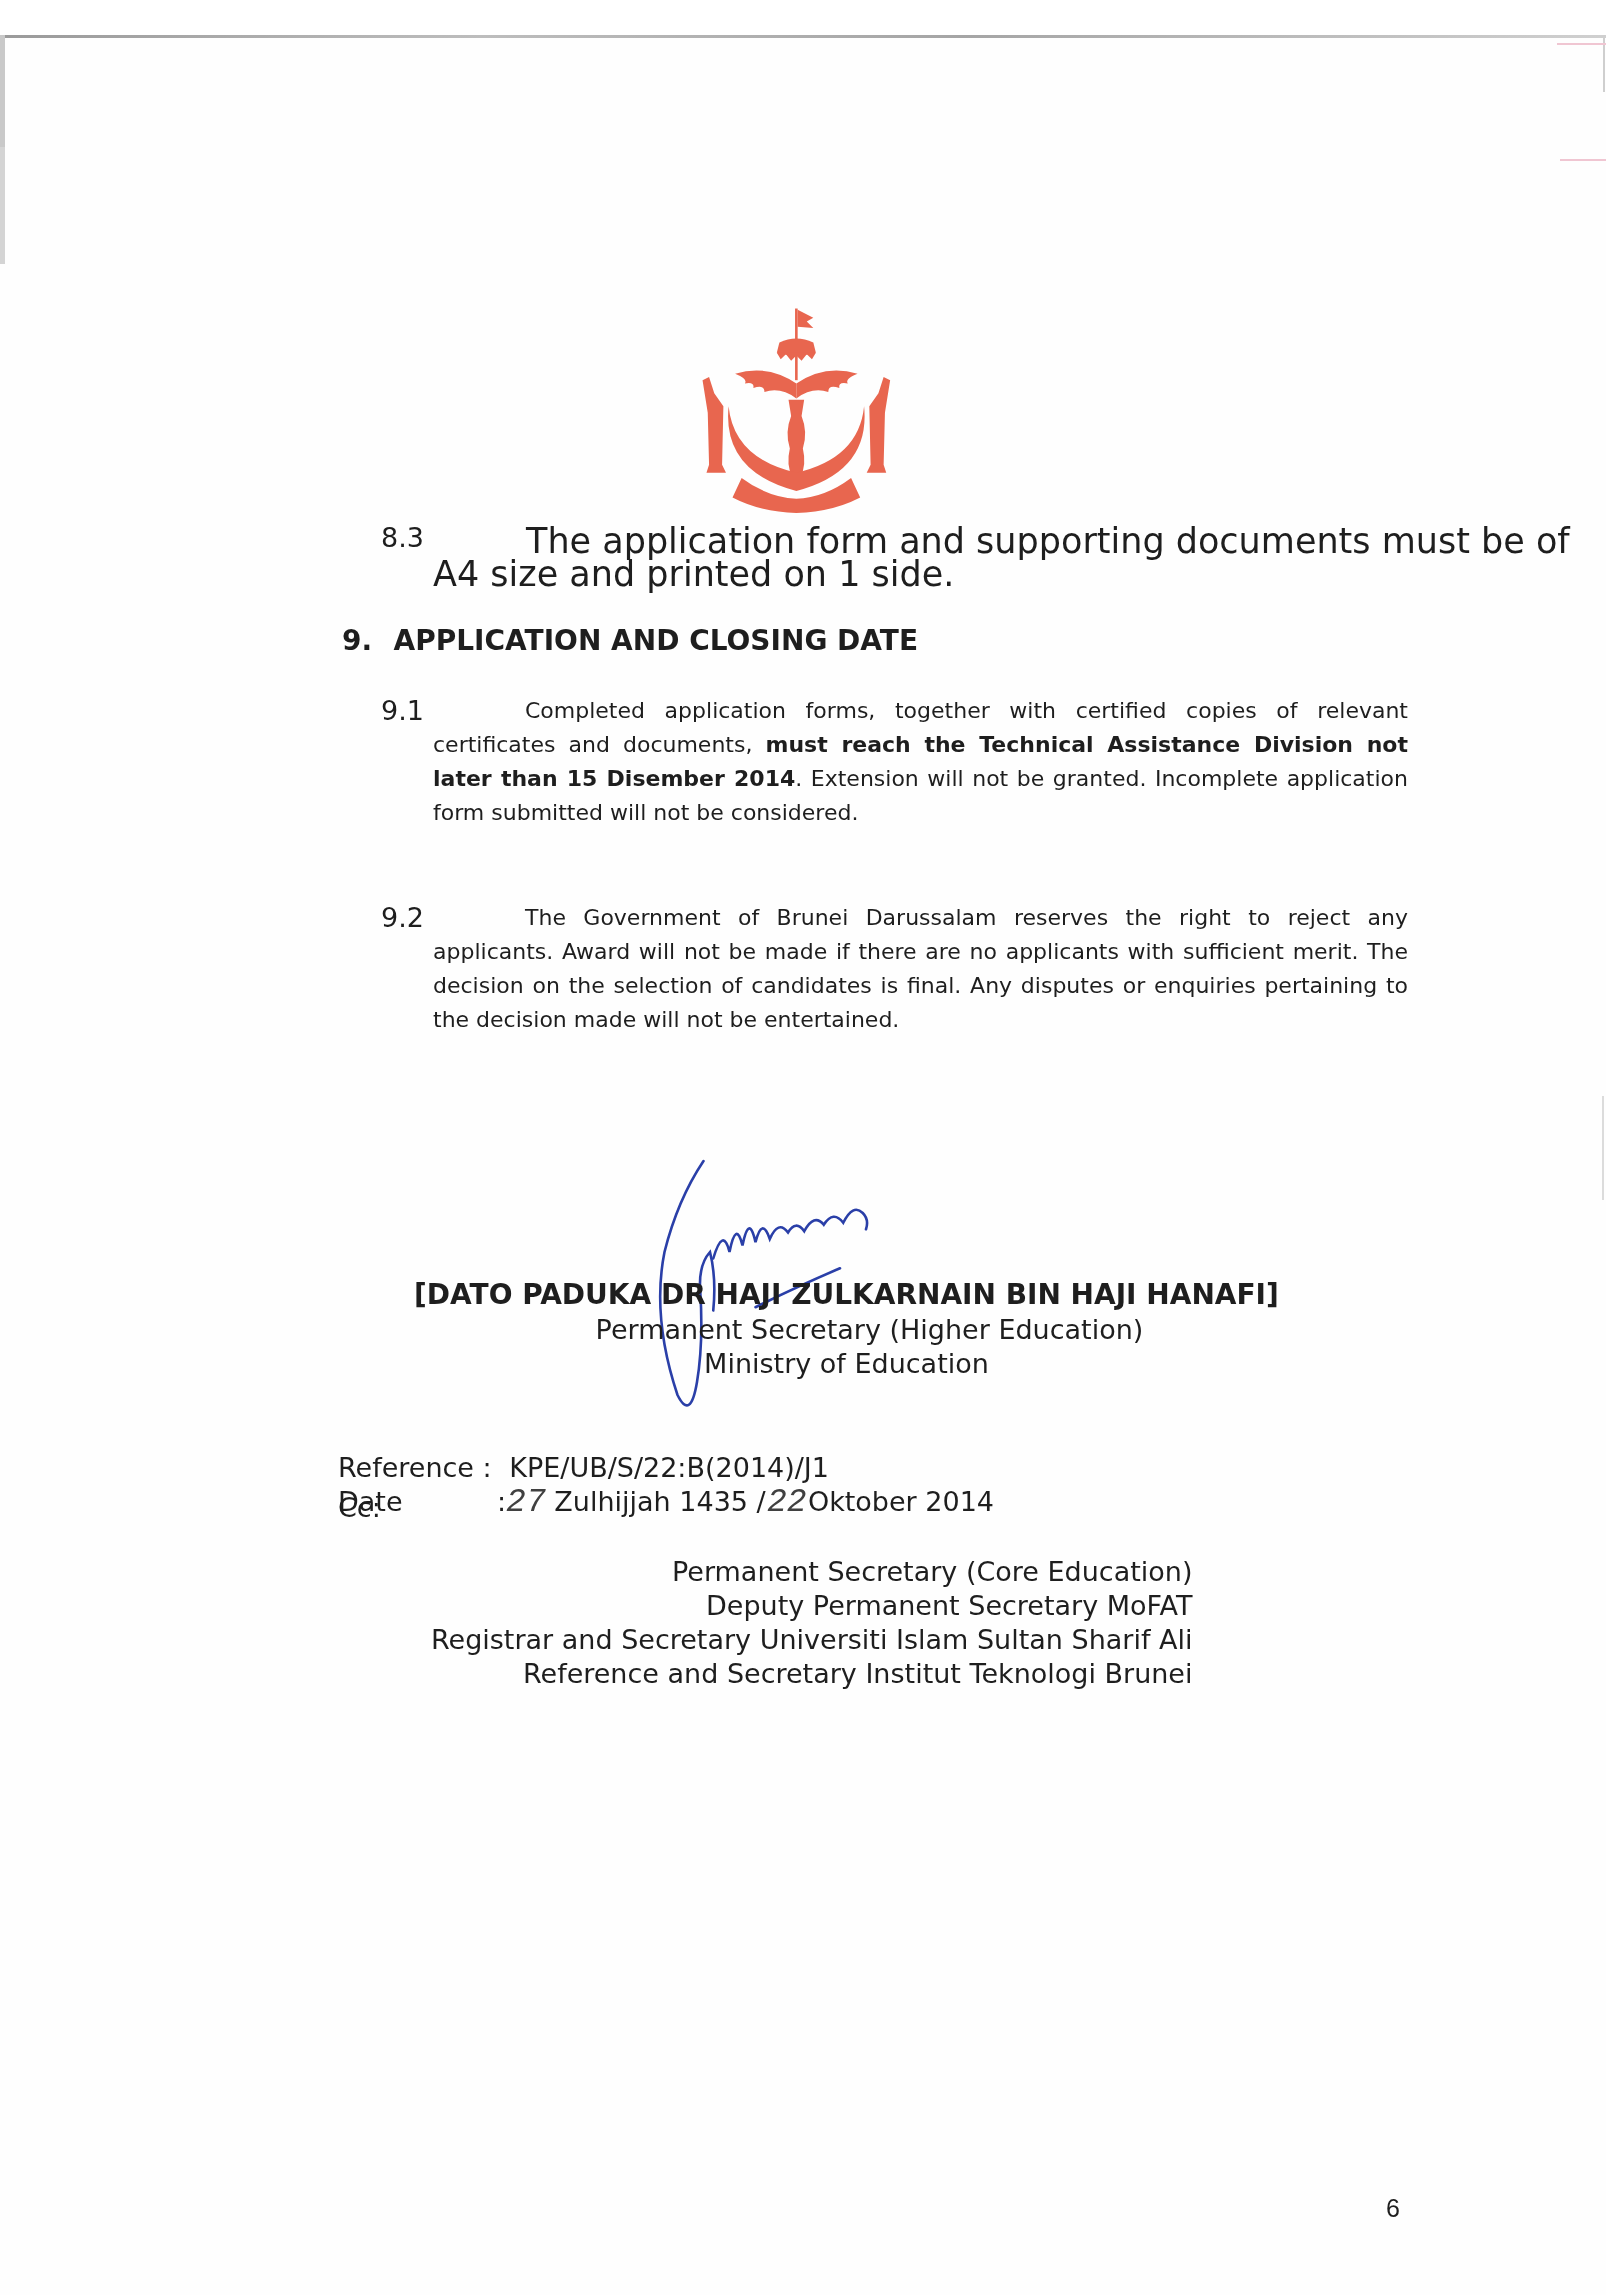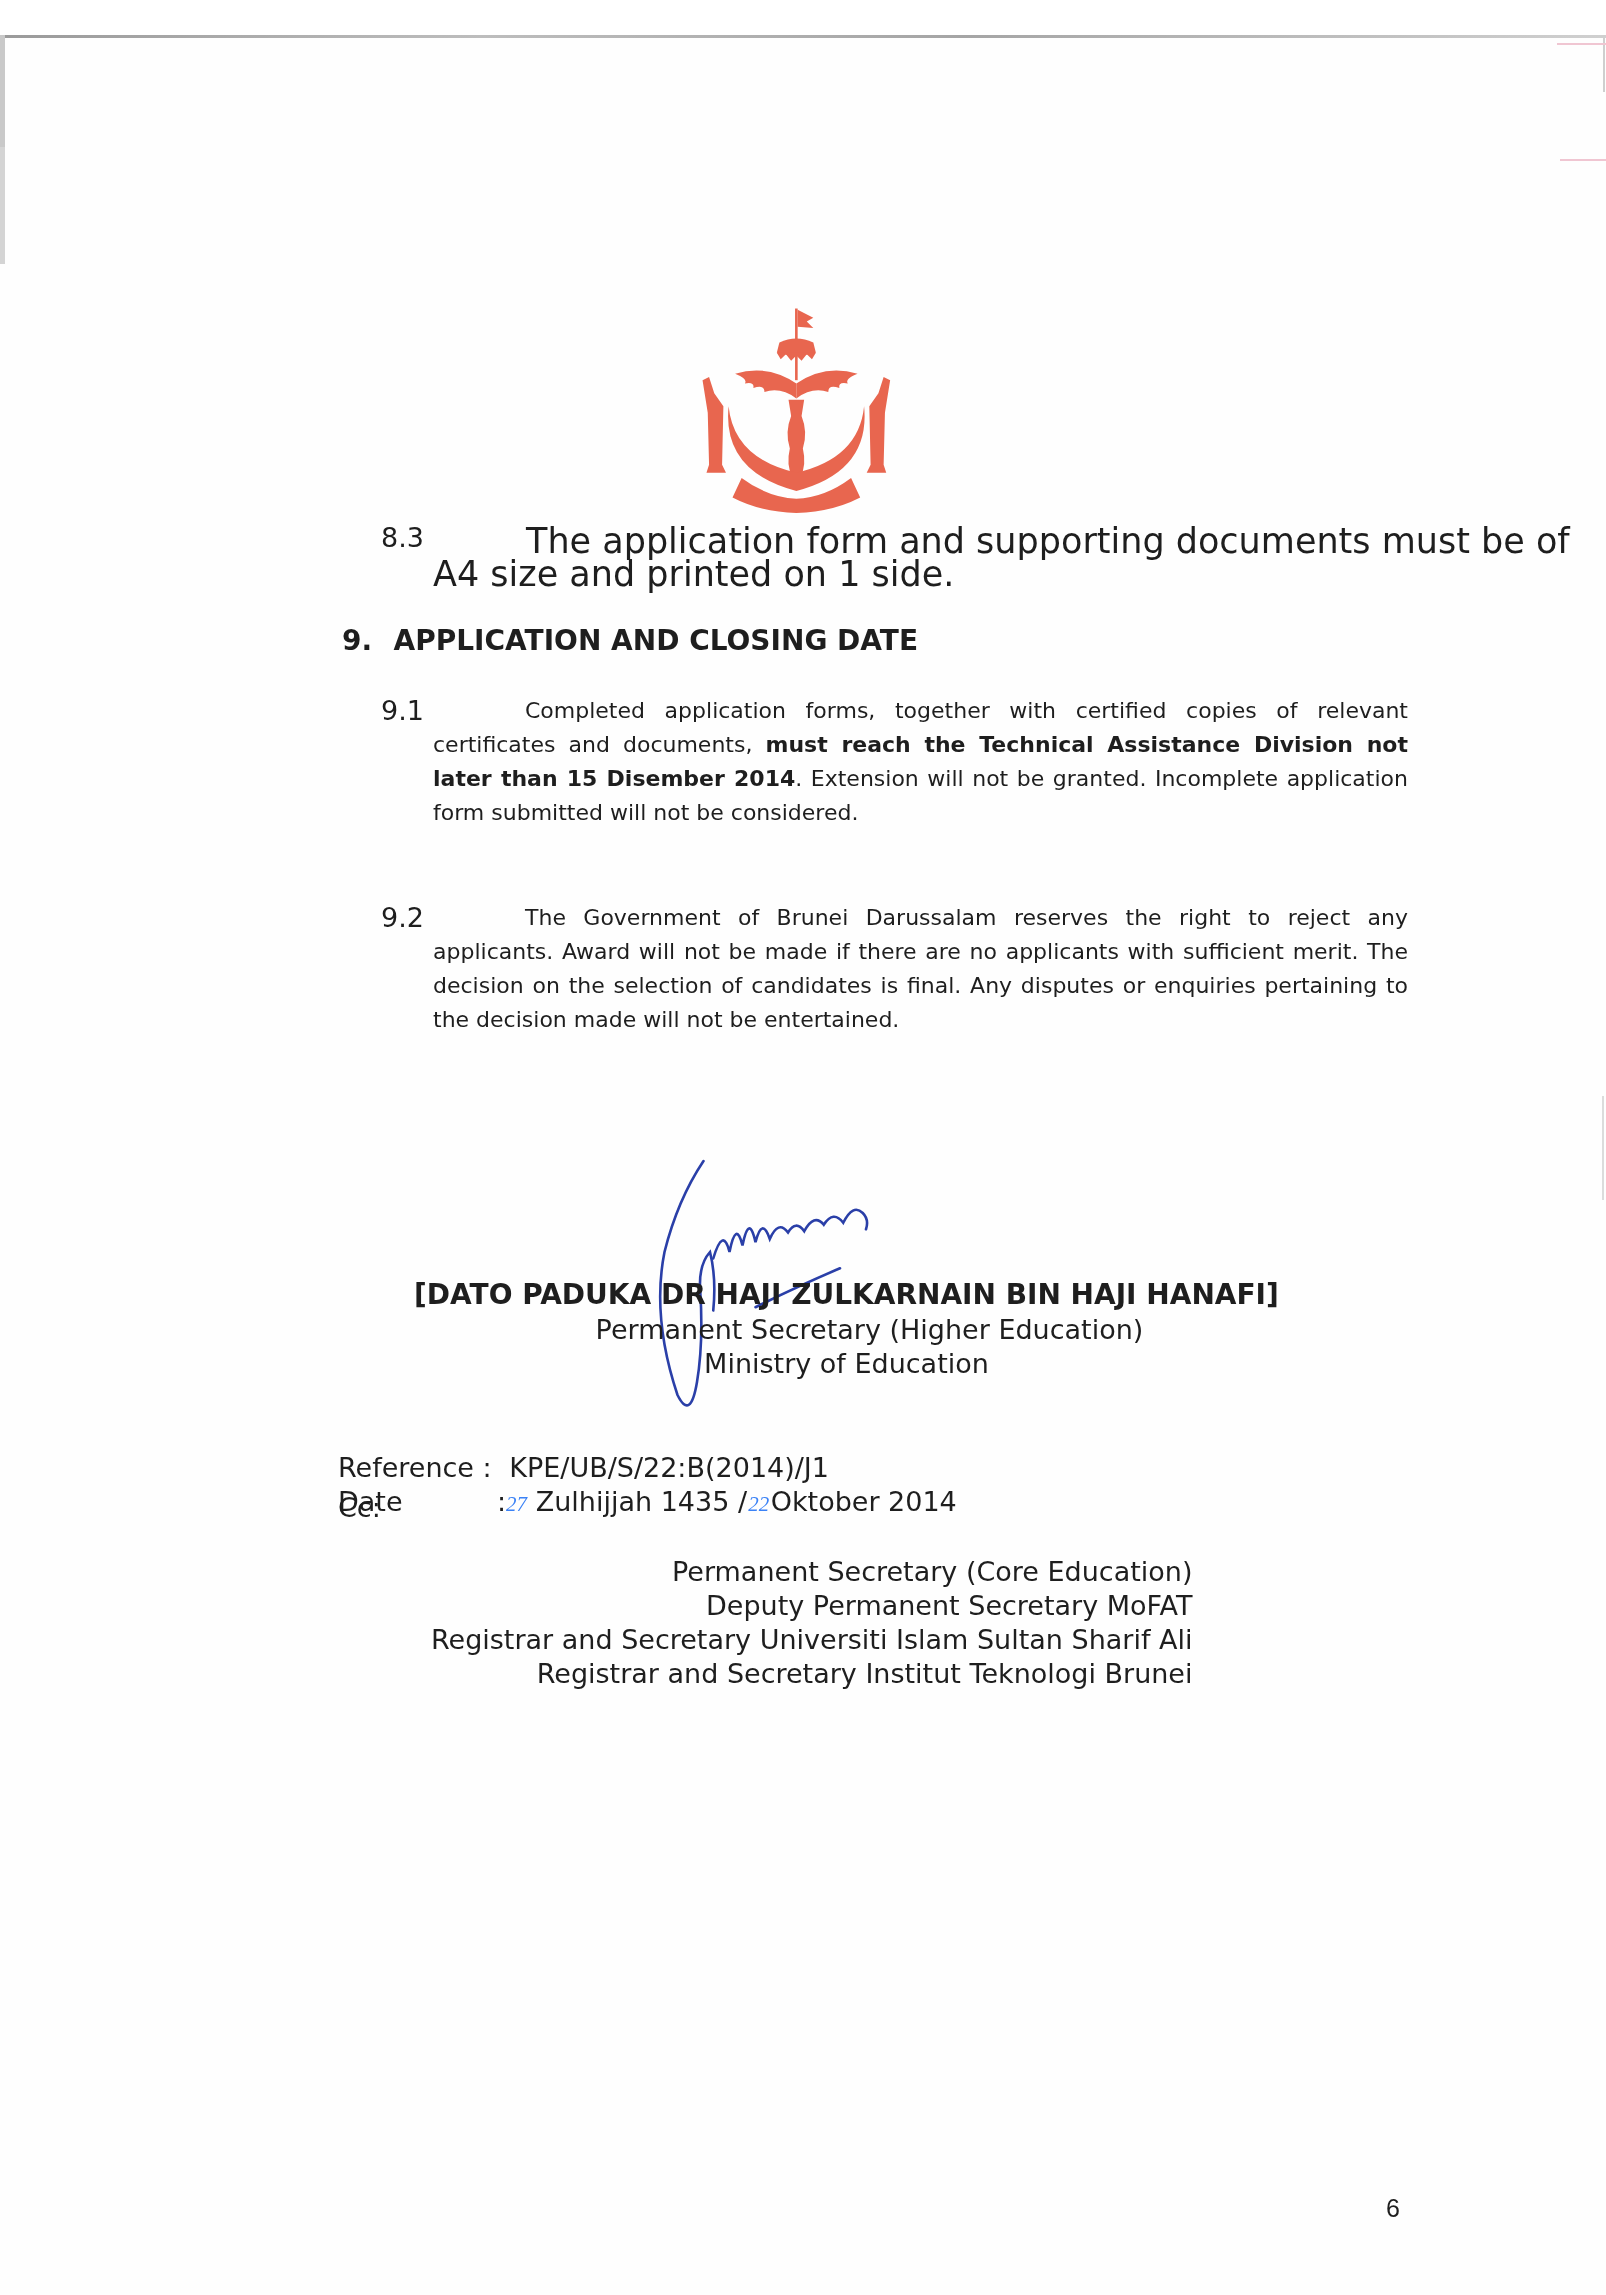--- a/index.html
+++ b/index.html
@@ -21,21 +21,21 @@
   .num { position: absolute; font-size: 27px; line-height: 34px; }
   .just { position: absolute; font-size: 22px; line-height: 34px; text-align: justify; text-align-last: left; }
   .bold { font-weight: bold; }
   .heading { position: absolute; font-size: 28px; font-weight: bold; line-height: 34px; white-space: nowrap; }
 
   .signature { position: absolute; left: 625px; top: 1113px; width: 391px; height: 273px; }
   .signame { position: absolute; left: 414px; top: 1243px; font-size: 28px; font-weight: bold; line-height: 34px; white-space: nowrap; }
   .sigcenter { position: absolute; left: 414px; width: 911px; text-align: center; font-size: 27px; line-height: 34px; }
 
   .ref-label { position: absolute; left: 338px; font-size: 27px; line-height: 34px; }
-  .hand { color: #3b82f6; font-family: Liberation Serif, serif; font-style: italic; font-size: 21px; }
+  .hand { color: #404040; font-family: Liberation Mono, monospace; font-style: italic; font-size: 33px; }
 
   .cc-label { position: absolute; left: 338px; top: 1456px; font-size: 27px; line-height: 34px; }
   .cc-list { position: absolute; left: 431px; top: 1520px; margin: 0; padding: 0; list-style: none; }
   .cc-list li { font-size: 27px; line-height: 34px; white-space: nowrap; text-align: right; }
 
   .pagenum { position: absolute; left: 1386px; top: 2159px; font-size: 25px; line-height: 29px; font-family: "Liberation Sans", sans-serif; }
 </style>
 </head>
 <body>
 
@@ -106,18 +106,18 @@
   </div>
   <div class="ref-label" style="top:1450px;">
     <span style="display:inline-block; width:159px;">Date</span><span>:</span><span class="hand">27</span><span> Zulhijjah 1435 /</span><span class="hand" style="margin:0 1.3px;">22</span><span>Oktober 2014</span>
   </div>
 
   <div class="cc-label">Cc:</div>
   <ul class="cc-list">
     <li>Permanent Secretary (Core Education)</li>
     <li>Deputy Permanent Secretary MoFAT</li>
     <li>Registrar and Secretary Universiti Islam Sultan Sharif Ali</li>
-    <li>Registrar and Secretary Institut Teknologi Brunei</li>
+    <li>Reference and Secretary Institut Teknologi Brunei</li>
   </ul>
 
   <div class="pagenum">6</div>
 </div>
 
 
 </body></html>

